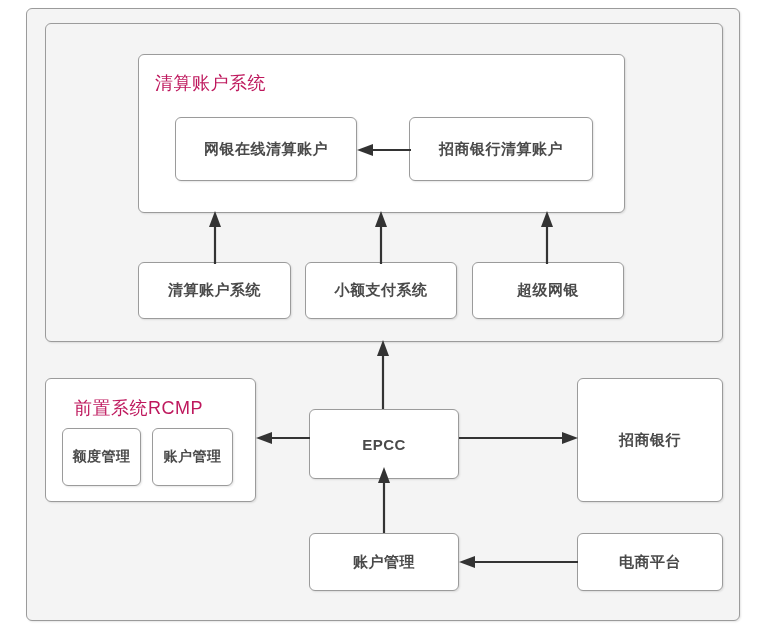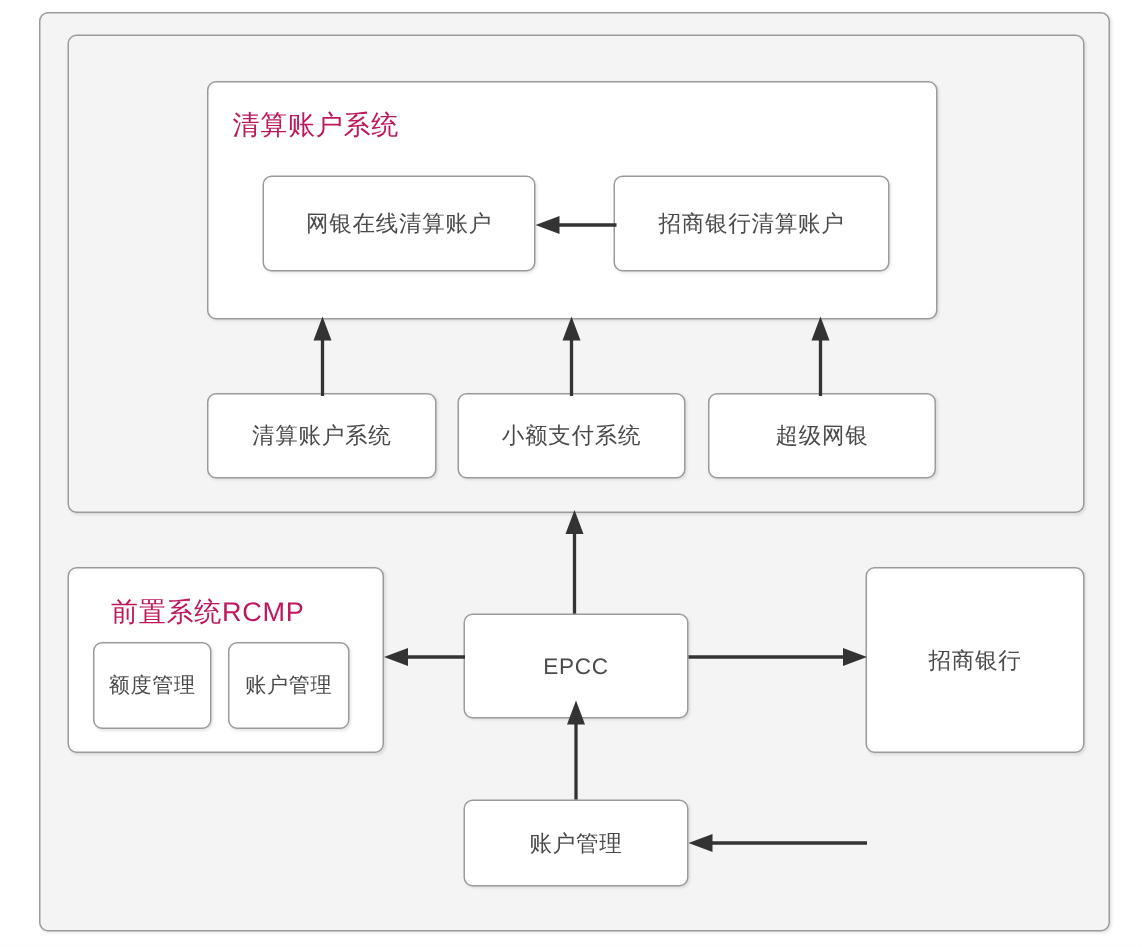--- a/index.html
+++ b/index.html
@@ -23,20 +23,21 @@
     border: 1px solid #9b9b9b;
     border-radius: 6px;
     background: #ffffff;
     display: flex;
     align-items: center;
     justify-content: center;
     color: #4a4a4a;
     font-size: 15px;
     letter-spacing: 0.5px;
     box-shadow: 1px 1px 2px rgba(0,0,0,0.10);
+    font-weight: bold;
   }
   .group {
     position: absolute;
     box-sizing: border-box;
     border: 1px solid #9b9b9b;
     border-radius: 6px;
     box-shadow: 1px 1px 2px rgba(0,0,0,0.10);
   }
   .outer-frame {
     background: #f4f4f4;
@@ -154,19 +155,22 @@
 
   <div class="box" style="left:309px; top:533px; width:150px; height:58px;">
     <span>账户管理</span>
   </div>
 
   <svg class="conn" style="left:374px; top:467px; width:20px; height:66px;" viewBox="0 0 20 66">
     <line x1="10" y1="66" x2="10" y2="14"></line>
     <polygon points="10,0 4,16 16,16"></polygon>
   </svg>
 
+  <div class="box" style="left:577px; top:533px; width:146px; height:58px;">
+    <span>电商平台</span>
+  </div>
 
   <svg class="conn" style="left:459px; top:552px; width:119px; height:20px;" viewBox="0 0 119 20">
     <line x1="119" y1="10" x2="14" y2="10"></line>
     <polygon points="0,10 16,4 16,16"></polygon>
   </svg>
 
 </div>
 
 </body></html>

